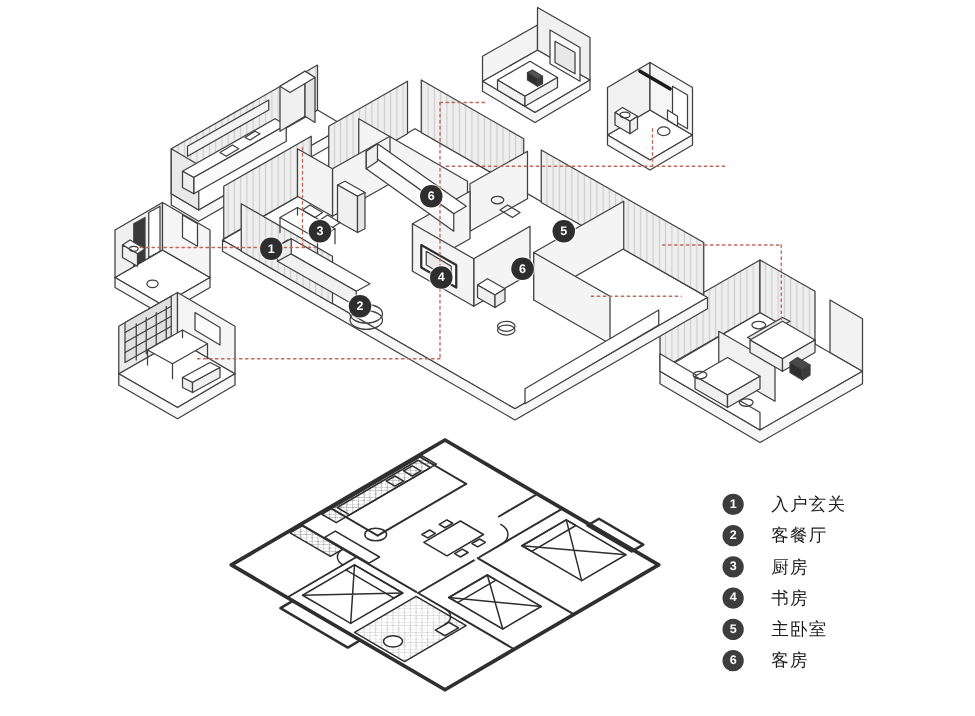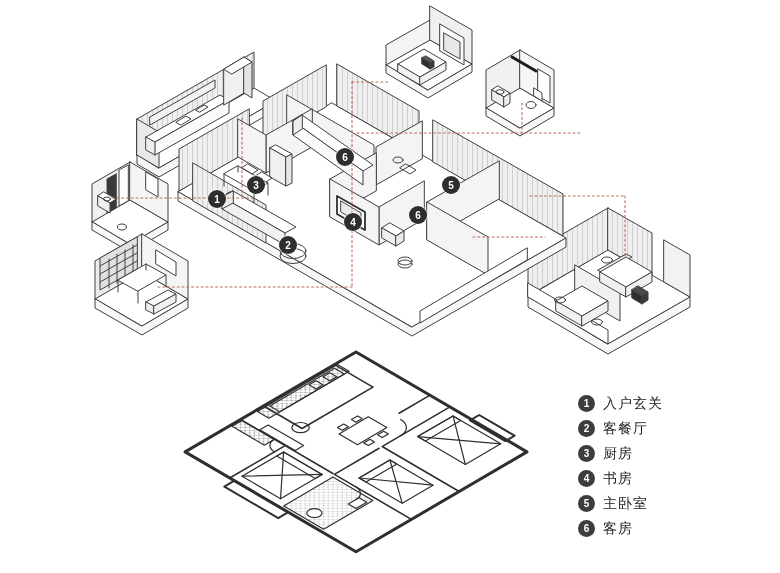--- a/index.html
+++ b/index.html
@@ -14,21 +14,21 @@
   
   .marker{position:absolute;width:18px;height:18px;border-radius:50%;background:#2e2e2e;
           color:#fff;font-size:10px;font-weight:bold;display:flex;align-items:center;
           justify-content:center;box-shadow:0 0 0 1px rgba(255,255,255,.6);}
   
   .legend{position:absolute;left:578px;top:391px;}
   .legend-row{display:flex;align-items:center;height:25px;}
   .legend-dot{width:17px;height:17px;border-radius:50%;background:#3d3d3d;color:#fff;
               font-size:10px;font-weight:bold;display:flex;align-items:center;justify-content:center;
               flex:0 0 17px;}
-  .legend-label{margin-left:8px;font-size:14px;color:#1d1d1d;font-weight:500;letter-spacing:1px;}
+  .legend-label{margin-left:22px;font-size:14px;color:#1d1d1d;font-weight:500;letter-spacing:1px;}
 </style>
 </head>
 <body>
 
 <div class="stage">
 
 <svg width="780" height="573" viewBox="0 0 780 573">
   <defs>
     <pattern id="stripes" width="5" height="5" patternUnits="userSpaceOnUse">
       <rect width="5" height="5" fill="#efefef"></rect>

